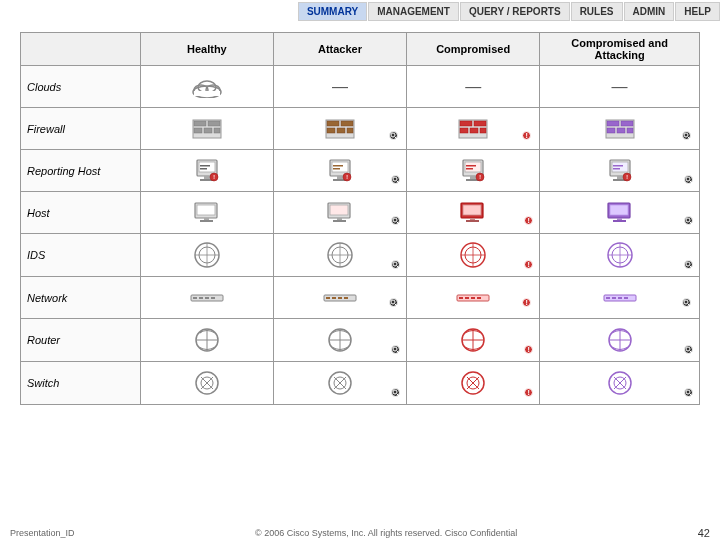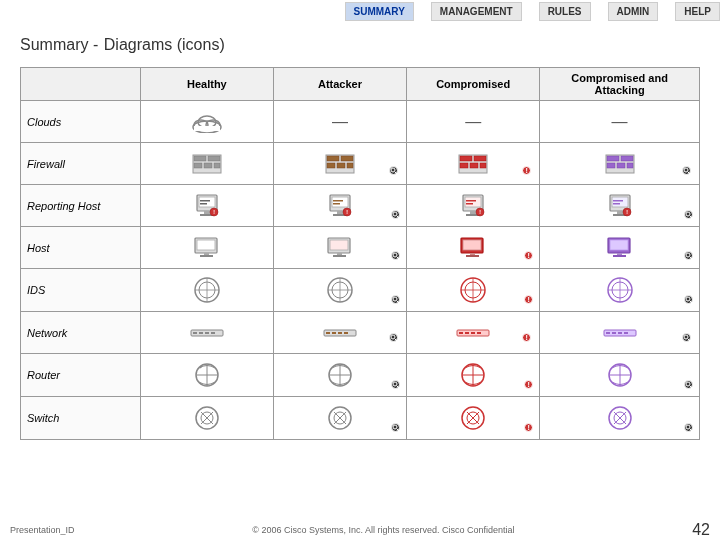--- a/index.html
+++ b/index.html
@@ -14,21 +14,20 @@
     }
 
     
     .top-nav {
       position: absolute;
       top: 0;
       right: 0;
       display: flex;
       align-items: center;
       height: 22px;
-      gap: 16px;
     }
     .nav-item {
       padding: 3px 8px;
       font-size: 10px;
       font-weight: bold;
       color: #333;
       background: #e8e8e8;
       border: 1px solid #ccc;
       margin-left: 1px;
       cursor: pointer;
@@ -109,44 +108,41 @@
       bottom: 1px;
       left: 10px;
       right: 10px;
       display: flex;
       justify-content: space-between;
       align-items: center;
       font-size: 9px;
       color: #666;
     }
     .page-number {
-      font-size: 16px;
+      font-size: 11px;
       color: #333;
     }
 
     
     svg { display: block; }
   </style>
 </head>
 <body>
 
 <div class="top-nav">
   <div class="nav-item active">SUMMARY</div>
   <div class="nav-item">MANAGEMENT</div>
+  <div class="nav-item">QUERY / REPORTS</div>
   <div class="nav-item">RULES</div>
   <div class="nav-item">ADMIN</div>
   <div class="nav-item">HELP</div>
 </div>
 
 <div class="main">
 
-  <div class="page-title">
-    <span>Summary -</span>
-    <span>Diagrams (icons)</span>
-  </div>
 
   <table class="diagram-table">
     <thead>
       <tr>
         <th style="width:90px;"></th>
         <th style="width:100px;">Healthy</th>
         <th style="width:100px;">Attacker</th>
         <th style="width:100px;">Compromised</th>
         <th style="width:120px;">Compromised and Attacking</th>
       </tr>

